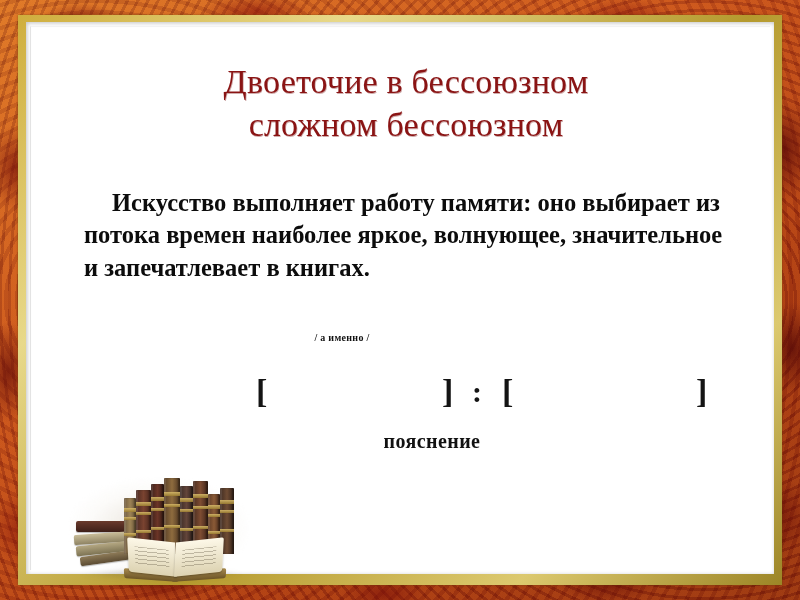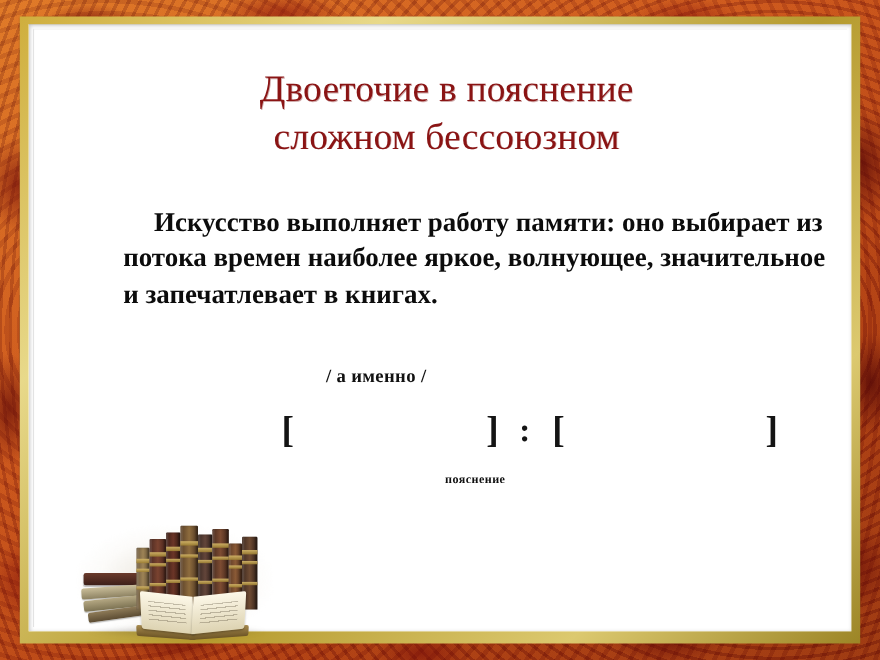--- a/index.html
+++ b/index.html
@@ -76,36 +76,35 @@
   #body-text {
     position: absolute;
     left: 58px; top: 140px;
     width: 640px;
     color: #0c0c0c;
     font-size: 24.5px;
     font-weight: bold;
     line-height: 1.34;
     text-indent: 28px;
     text-align: left;
-    margin-left: 28px;
   }
 
   
   #scheme {
     position: absolute;
     left: 26px; top: 306px;
     width: 748px;
     height: 140px;
   }
   #scheme-note {
     position: absolute;
     left: 0; top: 4px;
     width: 580px;
     text-align: center;
-    font-size: 17px;
+    font-size: 10px;
     font-weight: bold;
     color: #111;
     letter-spacing: .3px;
   }
   #scheme-row {
     position: absolute;
     left: 0; top: 44px;
     width: 748px;
     height: 42px;
   }
@@ -122,21 +121,21 @@
   #brk-close-1 { left: 390px; }
   #colon-mark  { left: 420px; font-size: 30px; }
   #brk-open-2  { left: 450px; }
   #brk-close-2 { left: 644px; }
 
   #scheme-label {
     position: absolute;
     left: 255px; top: 102px;
     width: 250px;
     text-align: center;
-    font-size: 11px;
+    font-size: 20px;
     font-weight: bold;
     color: #111;
     letter-spacing: .4px;
   }
 
   
   #books {
     position: absolute;
     left: 36px; top: 448px;
     width: 200px; height: 118px;
@@ -212,21 +211,21 @@
 <body>
 
 <div id="slide">
 
   <div id="frame-rim"></div>
 
   <div id="panel">
     <div id="panel-inner-line"></div>
 
     <h1 id="title">
-      <span class="tline">Двоеточие в пояснение</span>
+      <span class="tline">Двоеточие в бессоюзном</span>
       <span class="tline">сложном бессоюзном</span>
     </h1>
 
     <p id="body-text">Искусство выполняет работу памяти: оно выбирает из потока времен наиболее яркое, волнующее, значительное и запечатлевает в книгах.</p>
 
     <div id="scheme">
 
       <div id="scheme-note">/ а именно /</div>
 
       <div id="scheme-row">

